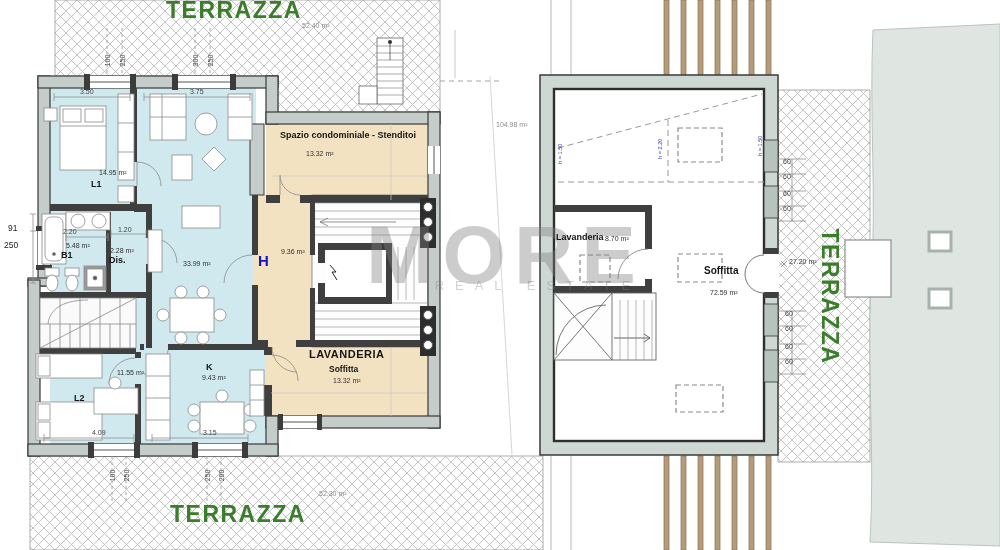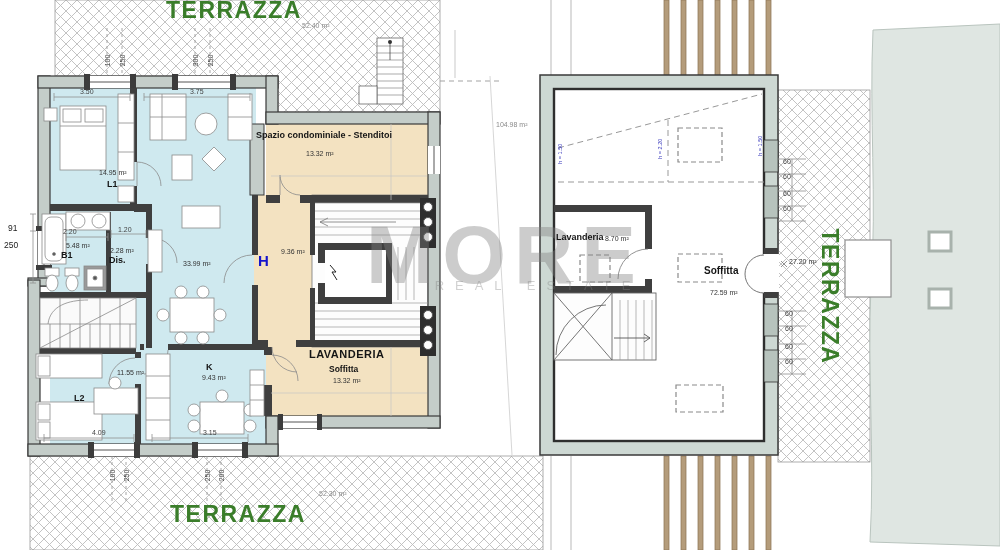--- a/index.html
+++ b/index.html
@@ -367,29 +367,29 @@
   <span class="lbl dimL" style="left:4px;top:241px;">250</span>
 
   <span class="lbl dim" style="left:80px;top:88px;">3.50</span>
   <span class="lbl dim" style="left:190px;top:88px;">3.75</span>
   <span class="lbl dim" style="left:63px;top:228px;">2.20</span>
   <span class="lbl dim" style="left:118px;top:226px;">1.20</span>
   <span class="lbl dim" style="left:92px;top:429px;">4.09</span>
   <span class="lbl dim" style="left:203px;top:429px;">3.15</span>
 
   <span class="lbl area" style="left:99px;top:169px;">14.95 m²</span>
-  <span class="lbl rname" style="left:107px;top:180px;">L1</span>
+  <span class="lbl rname" style="left:91px;top:180px;">L1</span>
   <span class="lbl area" style="left:66px;top:242px;">5.48 m²</span>
   <span class="lbl rname" style="left:61px;top:251px;">B1</span>
   <span class="lbl area" style="left:110px;top:247px;">2.28 m²</span>
   <span class="lbl rname" style="left:109px;top:256px;">Dis.</span>
   <span class="lbl area" style="left:183px;top:260px;">33.99 m²</span>
   <span class="lbl h-sym" style="left:258px;top:253px;">H</span>
   <span class="lbl area" style="left:281px;top:248px;">9.36 m²</span>
-  <span class="lbl rname" style="left:256px;top:131px;text-align:center;">Spazio condominiale - Stenditoi</span>
+  <span class="lbl rname" style="left:280px;top:131px;text-align:center;">Spazio condominiale - Stenditoi</span>
   <span class="lbl area" style="left:306px;top:150px;">13.32 m²</span>
   <span class="lbl lavname" style="left:309px;top:349px;">LAVANDERIA</span>
   <span class="lbl soff" style="left:329px;top:365px;">Soffitta</span>
   <span class="lbl area" style="left:333px;top:377px;">13.32 m²</span>
   <span class="lbl area" style="left:117px;top:369px;">11.55 m²</span>
   <span class="lbl rname" style="left:74px;top:394px;">L2</span>
   <span class="lbl rname" style="left:206px;top:363px;">K</span>
   <span class="lbl area" style="left:202px;top:374px;">9.43 m²</span>
 
   <span class="lbl areag" style="left:496px;top:121px;">104.98 m²</span>

